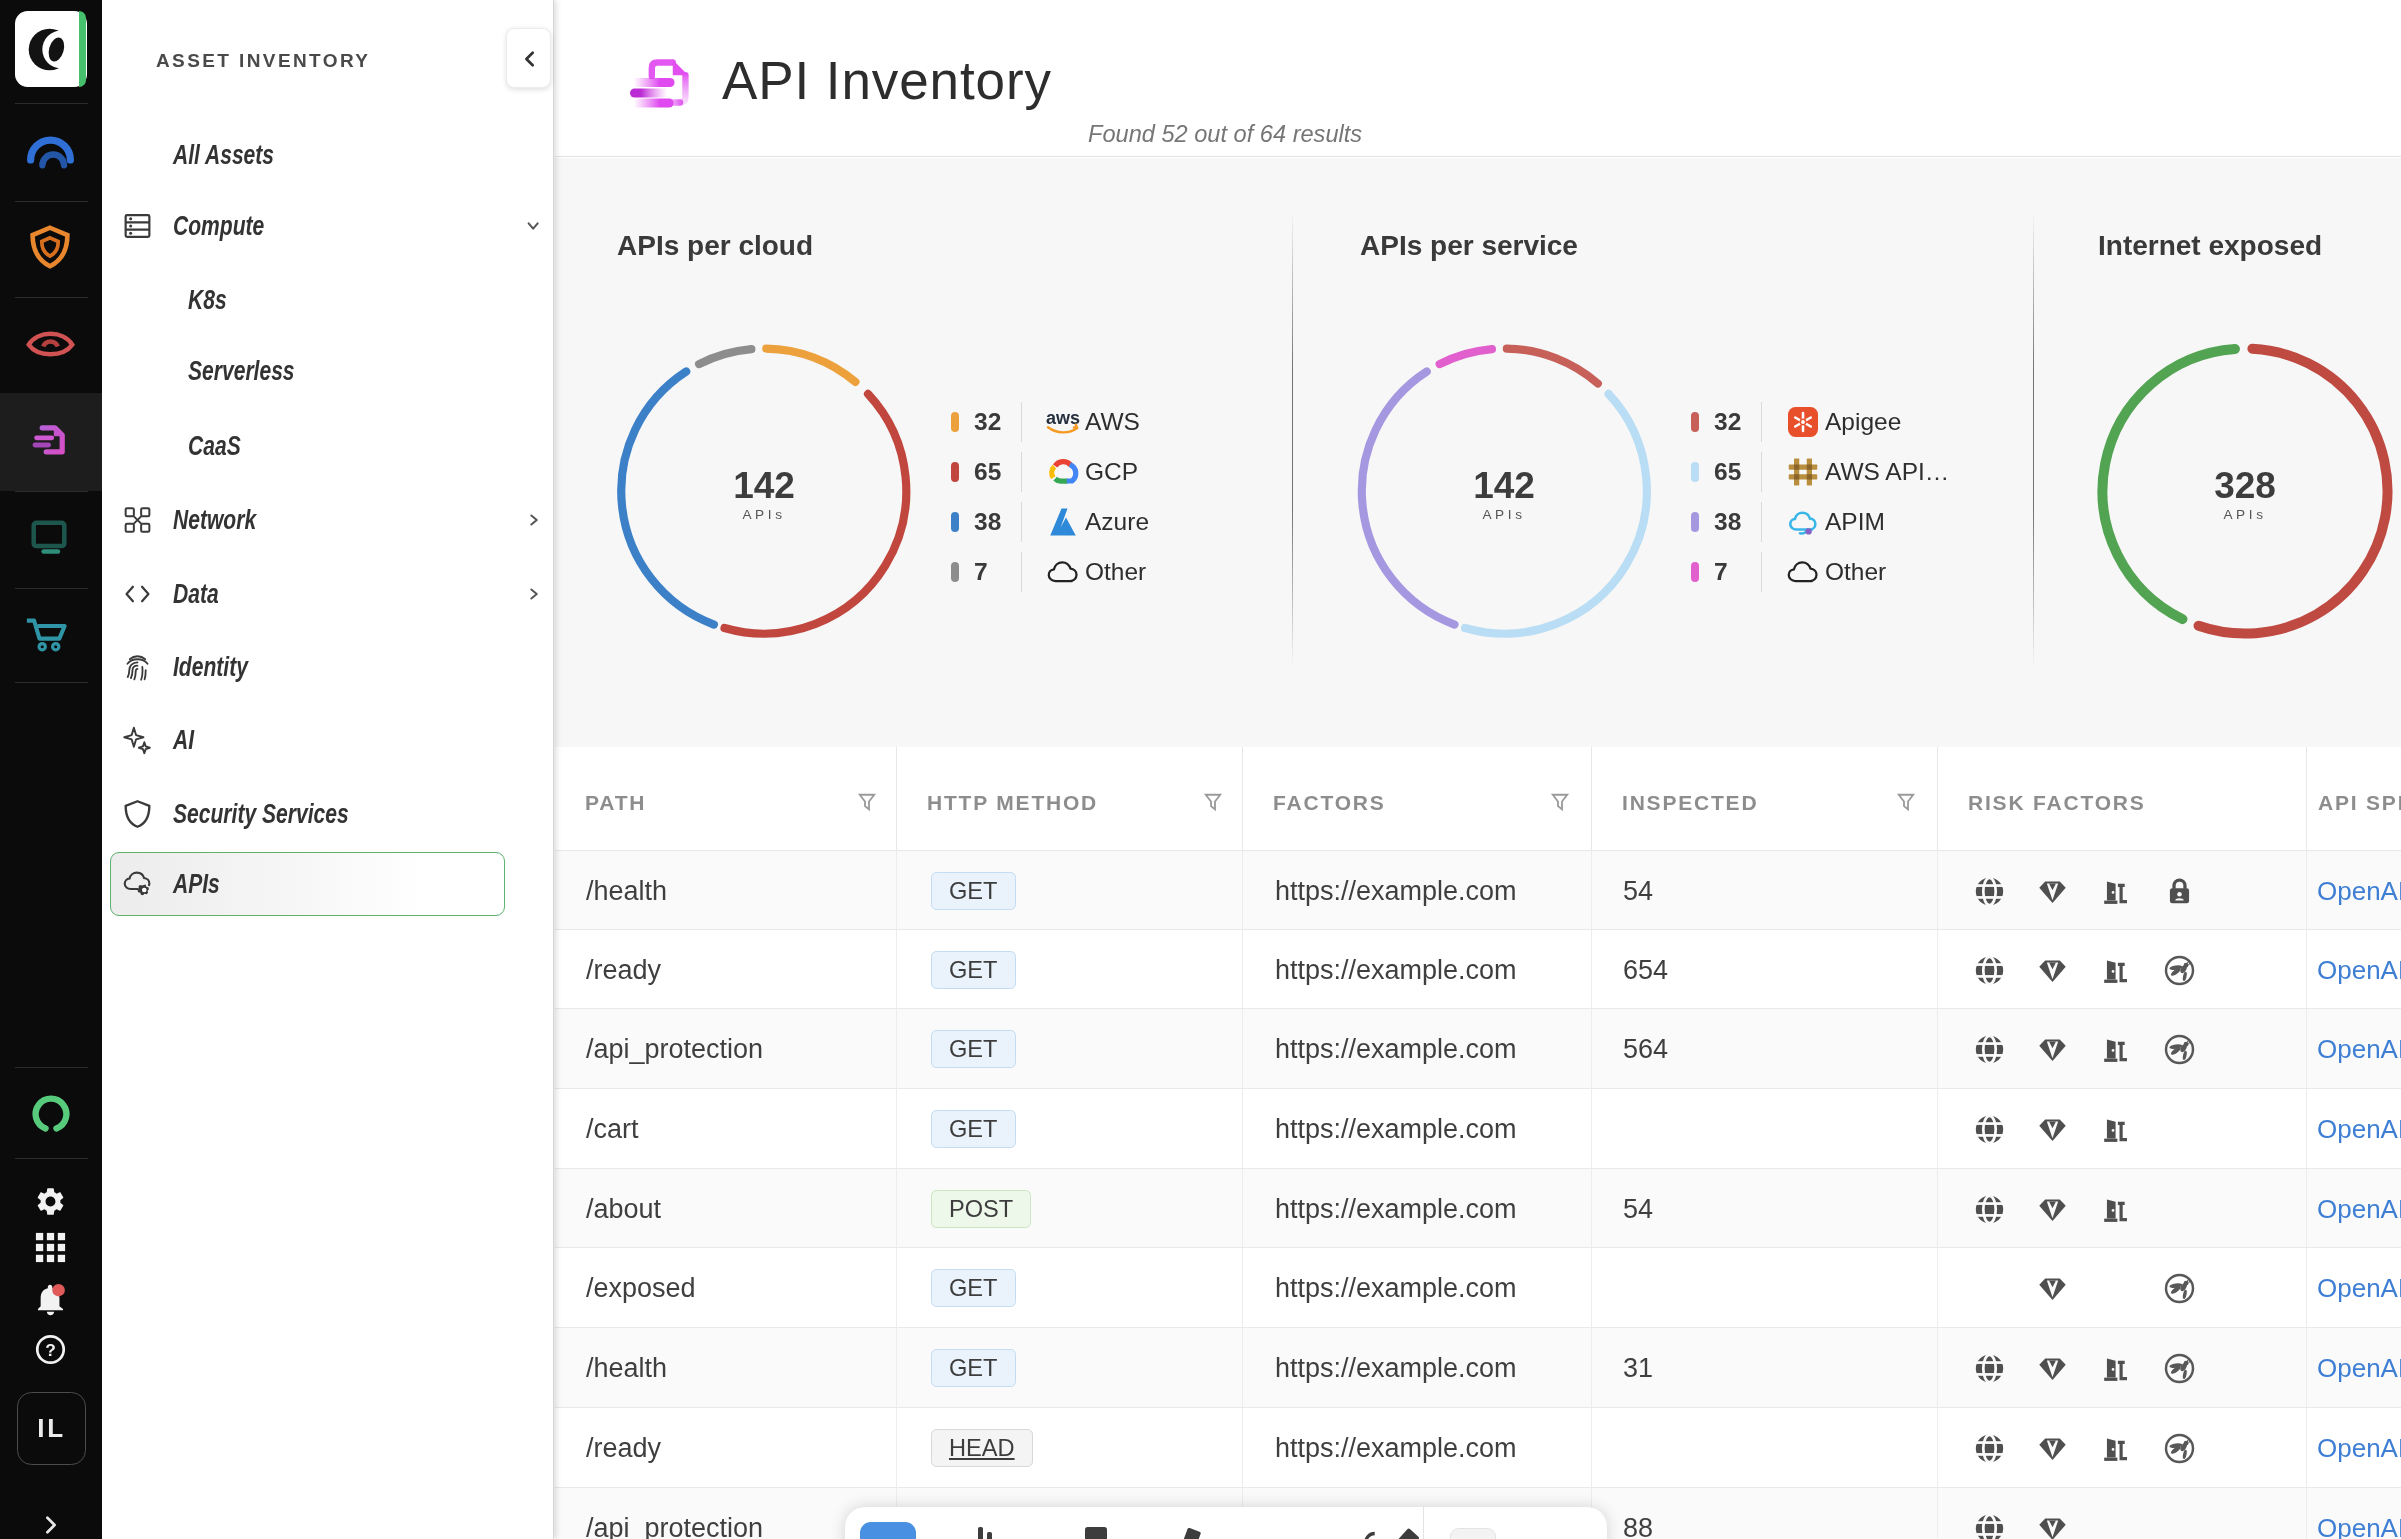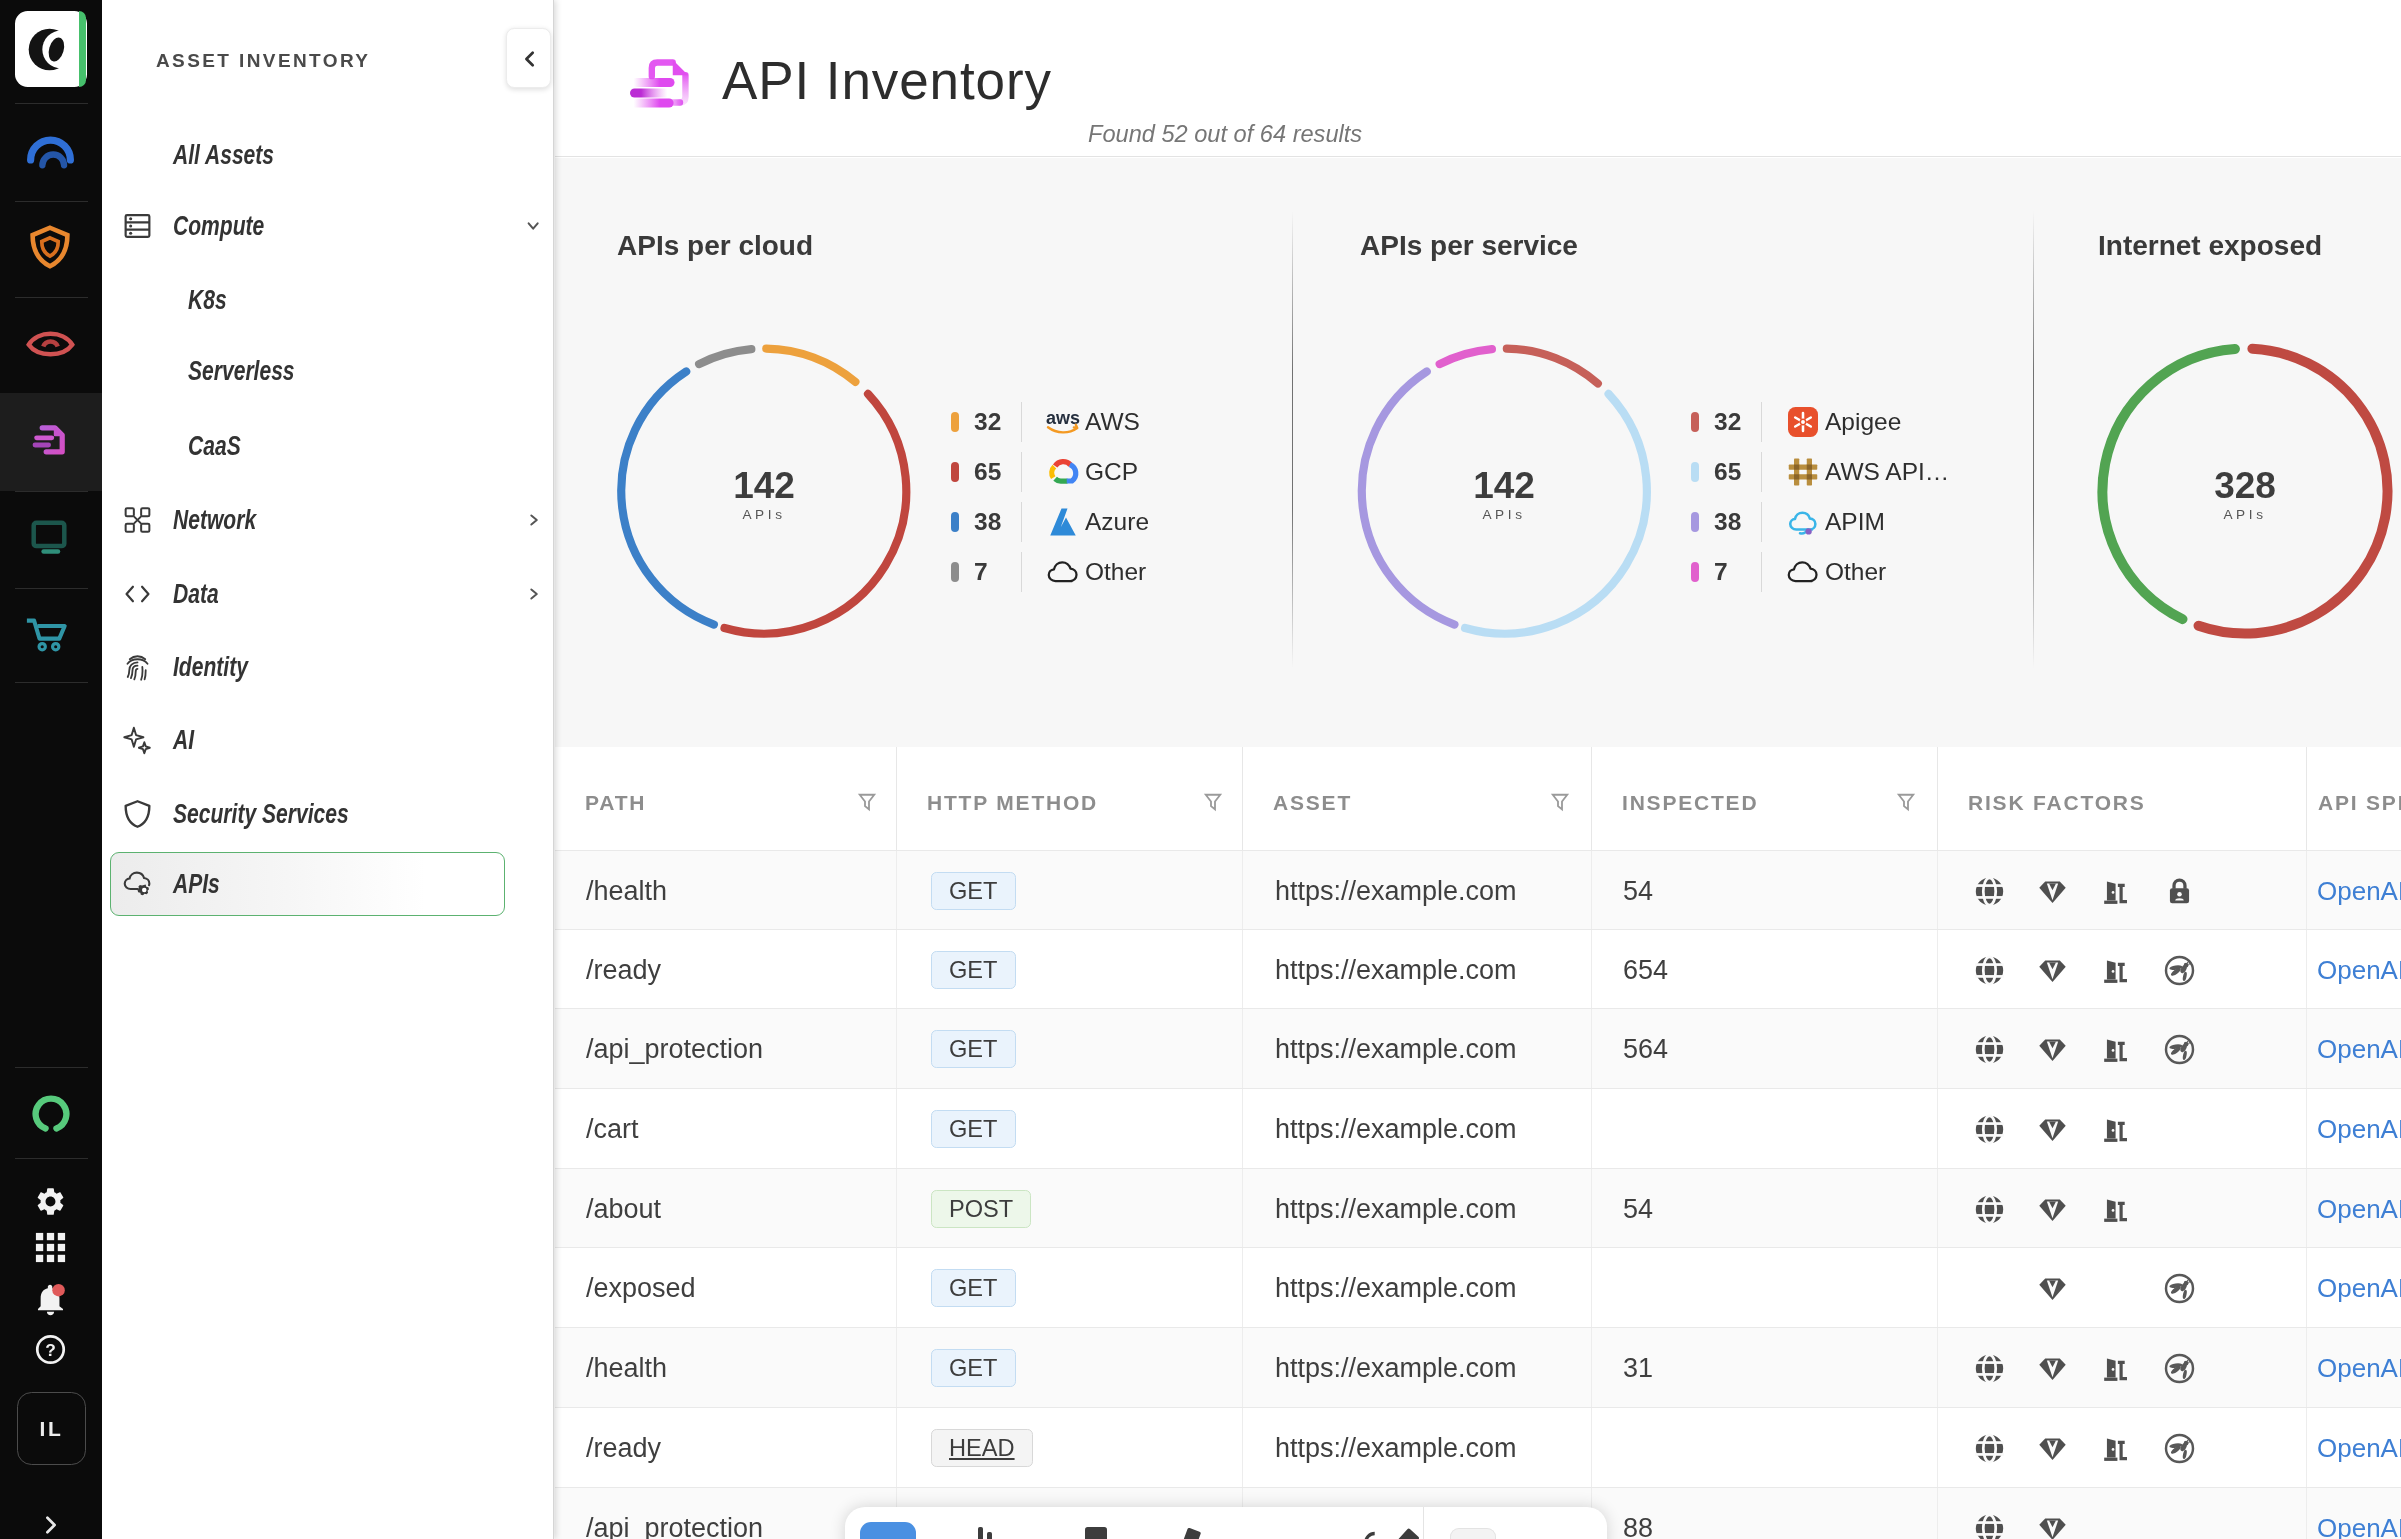--- a/index.html
+++ b/index.html
@@ -298,21 +298,21 @@
             <use href="#i-funnel"></use>
           </svg>
       </div>
       <div class="th" style="left:342px;width:346px">
         <div class="lbl">HTTP METHOD</div>
         <svg class="fun" style="left:306px" viewBox="0 0 22 22">
             <use href="#i-funnel"></use>
           </svg>
       </div>
       <div class="th" style="left:688px;width:349px">
-        <div class="lbl">ASSET</div>
+        <div class="lbl">FACTORS</div>
         <svg class="fun" style="left:307px" viewBox="0 0 22 22">
             <use href="#i-funnel"></use>
           </svg>
       </div>
       <div class="th" style="left:1037px;width:346px">
         <div class="lbl">INSPECTED</div>
         <svg class="fun" style="left:304px" viewBox="0 0 22 22">
             <use href="#i-funnel"></use>
           </svg>
       </div>
@@ -702,21 +702,21 @@
       <path fill="#f2f2f2" d="M18 36 c2.2 0 4-1.8 4-4 h-8 c0 2.2 1.8 4 4 4z M28 26 v-9 c0-6-3-10-8-11 v-1.5 c0-1.4-1.1-2.5-2.5-2.5 S15 3.1 15 4.5 V6 c-5 1-8 5-8 11 v9 l-3 3 v1.5 h28 V29 z"></path>
       <circle cx="27" cy="8" r="7" fill="#e05a5a"></circle>
     </svg>
 
     <svg class="abs" style="left:35px;top:1334px;" width="31" height="31" viewBox="0 0 34 34">
       <circle cx="17" cy="17" r="14.5" fill="none" stroke="#f2f2f2" stroke-width="3"></circle>
       <text x="17" y="24" text-anchor="middle" font-size="19" font-weight="bold" fill="#f2f2f2" font-family="Liberation Sans">?</text>
     </svg>
 
     <div class="abs" style="left:17px;top:1392px;width:69px;height:73px;border:1.8px solid #4c4c4c;border-radius:14.5px;"></div>
-    <div class="abs" style="left:17px;top:1392px;width:69px;height:73px;line-height:73px;text-align:center;font-size:21px;font-weight:bold;color:#ececec;letter-spacing:2.7px;">IL</div>
+    <div class="abs" style="left:17px;top:1392px;width:69px;height:73px;line-height:73px;text-align:center;font-size:26px;font-weight:bold;color:#ececec;letter-spacing:2.7px;">IL</div>
 
     <svg class="abs" style="left:42px;top:1514px;" width="18" height="22" viewBox="0 0 20 24">
       <path d="M6 4 L14 12 L6 20" fill="none" stroke="#e8e8e8" stroke-width="3" stroke-linecap="round" stroke-linejoin="round"></path>
     </svg>
   </div>
   <div id="toolbar">
     <div id="tb-blue"></div>
     <div class="abs" style="left:133px;top:20px;width:4.5px;height:27px;background:#3d3d3d;border-radius:1.8px"></div>
     <div class="abs" style="left:142px;top:25.4px;width:4.5px;height:22px;background:#3d3d3d;border-radius:1.8px"></div>
     <div class="abs" style="left:240px;top:20px;width:22px;height:27px;background:#3d3d3d;border-radius:2.7px"></div>

